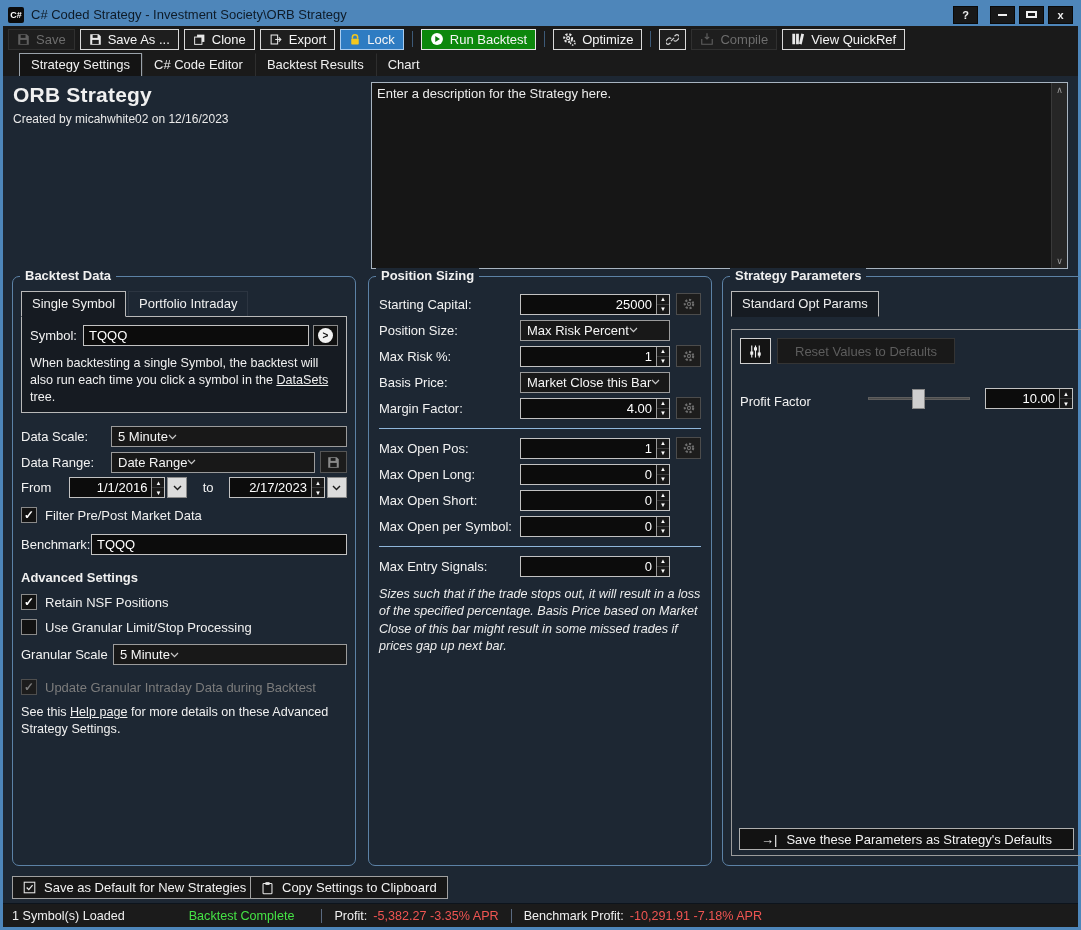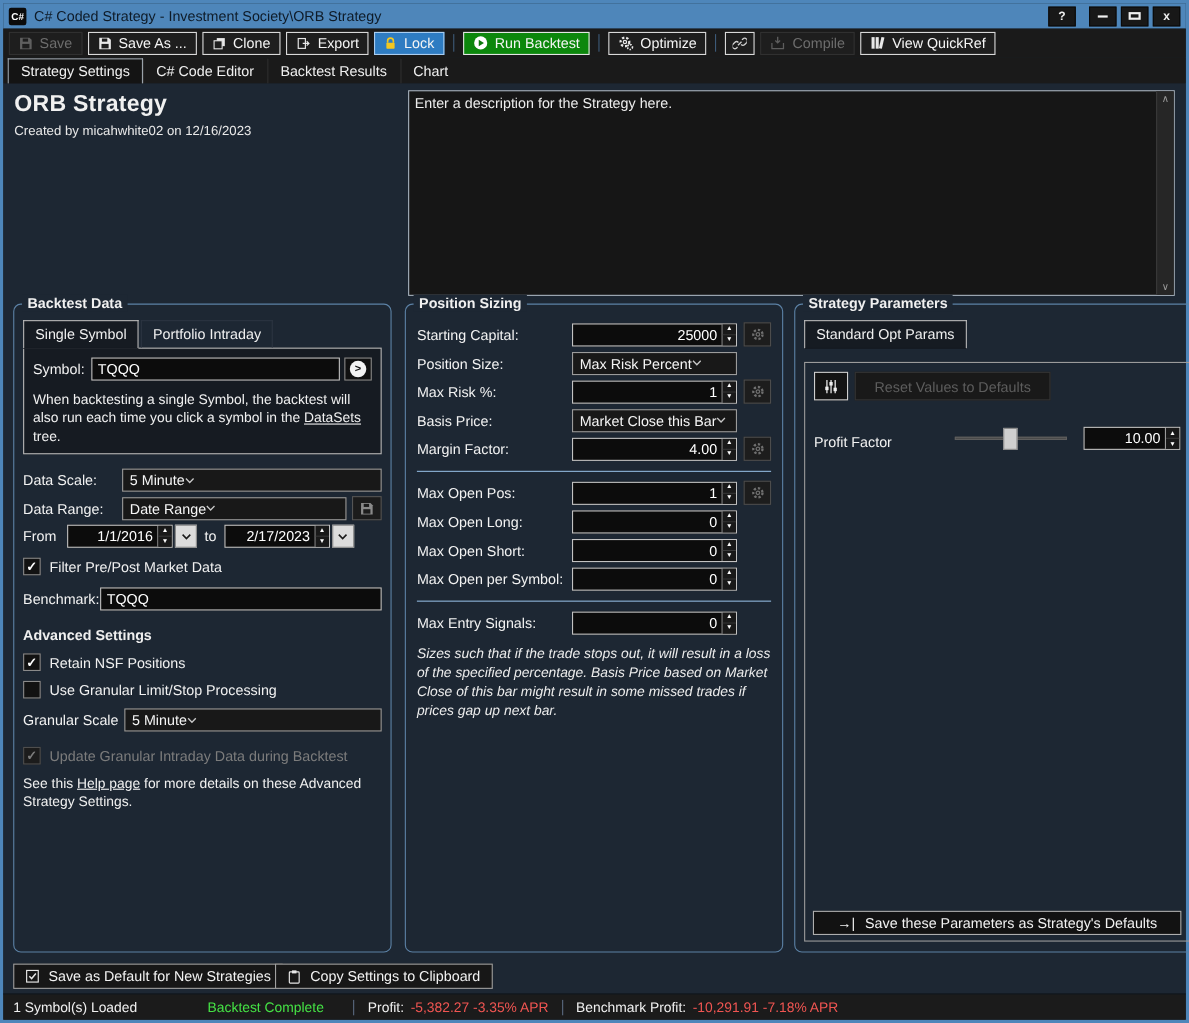--- a/index.html
+++ b/index.html
@@ -23,21 +23,21 @@
   .toolbar { height:26px; background:#1a1a1a; display:flex; align-items:center; gap:5px; padding:0 5px; flex:none; }
   .tbtn { height:21px; display:flex; align-items:center; gap:6px; padding:0 8px; background:#1e1e1e;
     border:1px solid #d9d9d9; color:#f5f5f5; font-size:13px; white-space:nowrap; cursor:default; }
   .tbtn.disabled { border-color:#303030; color:#6d6d6d; }
   .tbtn.lock { background:#2e7cc2; border-color:#a9cdf0; }
   .tbtn.run { background:#0c870c; border-color:#e5e5e5; }
   .tbtn.icon-only { padding:0 6px; }
   .tool-sep { width:1px; height:16px; background:#3d5a78; margin:0 3px; flex:none; }
 
   
-  .tabbar { height:24px; background:#1a1a1a; display:flex; align-items:flex-end; padding:0 4px; flex:none; }
+  .tabbar { height:24px; background:#1a1a1a; display:flex; align-items:flex-end; padding:0 16px; flex:none; }
   .mtab { padding:3px 11px 4px 11px; font-size:13px; color:#f0f0f0; border:1px solid transparent; border-bottom:none; }
   .mtab.active { background:#141414; border-color:#9aa2aa; }
   .mtab.inactive { border-left:1px solid #2e2e2e; }
 
   
   .content { flex:1; position:relative; background:#1d2733; }
   .page-head { position:absolute; left:10px; top:7px; }
   .page-head h1 { font-size:21px; font-weight:bold; letter-spacing:0.2px; }
   .page-head .sub { font-size:12px; margin-top:5px; color:#e9e9e9; }
 
@@ -300,21 +300,21 @@
               </svg>
           </div>
           <div class="disk-btn">
             <svg width="13" height="13" viewBox="0 0 16 16">
                 <path d="M1.5 1.5 h10.5 l2.5 2.5 v10.5 h-13 z" fill="#8a8a8a"></path>
                 <rect x="4" y="8.5" width="8" height="5" fill="#1c1c1c"></rect>
                 <rect x="4.5" y="2.5" width="6" height="3.5" fill="#1c1c1c"></rect>
               </svg>
           </div>
         </div>
-        <div class="row" style="margin-top:2px;">
+        <div class="row" style="margin-top:2px;justify-content:space-between;">
           <span class="lbl" style="width:40px;">From</span>
           <div class="date-grp">
             <div class="spin">
               <input value="1/1/2016" style="">
               <div class="sbtns">
                   <div>▲</div>
                   <div>▼</div>
                 </div>
             </div>
             <div class="drop-btn">

